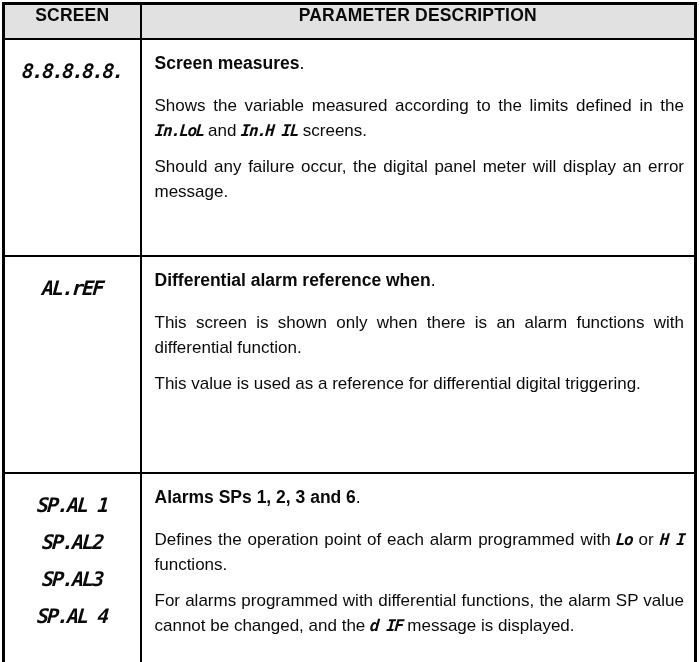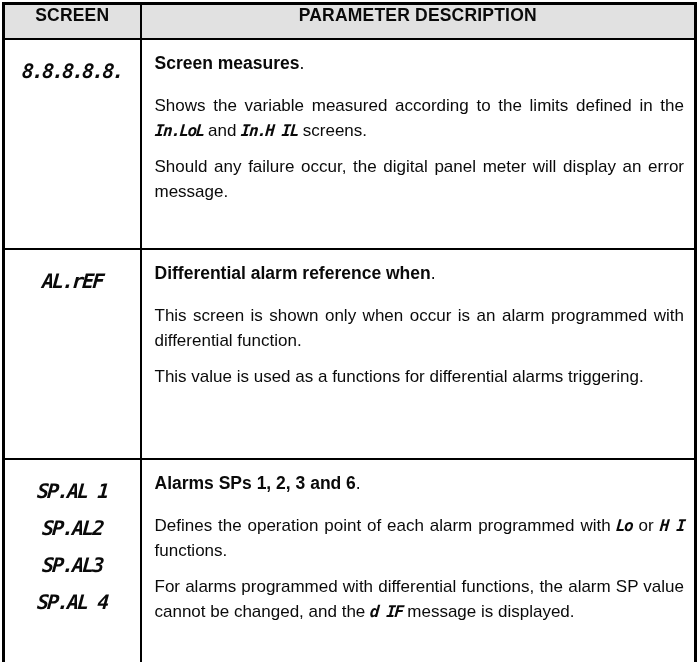--- a/index.html
+++ b/index.html
@@ -45,21 +45,21 @@
     font-family:"DejaVu Sans Mono", monospace;
     font-weight:bold;
     font-style:italic;
     font-size:20px;
     letter-spacing:-2px;
     line-height:37px;
     white-space:pre;
     transform:skewX(-4deg);
   }
   td.cell-desc{
-    padding:11px 10px 3px 13px;
+    padding:11px 10px 10px 13px;
     font-size:17px;
     line-height:25px;
   }
   .row-1 td{height:194px;}
   .row-2 td{height:194px;}
   .row-3 td{height:212px;}
   p.title{
     margin:0 0 17px 0;
     font-size:17.5px;
   }
@@ -105,22 +105,22 @@
           <p class="para">Shows the variable measured according to the limits defined in the <span class="seg">In.LoL</span> and <span class="seg">In.H IL</span> screens.</p>
           <p class="para">Should any failure occur, the digital panel meter will display an error message.</p>
         </td>
       </tr>
       <tr class="row-2">
         <td class="cell-screen">
           <div class="seg-label">AL.rEF</div>
         </td>
         <td class="cell-desc">
           <p class="title"><span class="bold">Differential alarm reference when</span><span>.</span></p>
-          <p class="para">This screen is shown only when occur is an alarm programmed with differential function.</p>
-          <p class="para">This value is used as a functions for differential alarms triggering.</p>
+          <p class="para">This screen is shown only when there is an alarm functions with differential function.</p>
+          <p class="para">This value is used as a reference for differential digital triggering.</p>
         </td>
       </tr>
       <tr class="row-3">
         <td class="cell-screen">
           <div class="seg-label">SP.AL 1</div>
           <div class="seg-label">SP.AL2</div>
           <div class="seg-label">SP.AL3</div>
           <div class="seg-label">SP.AL 4</div>
         </td>
         <td class="cell-desc">

